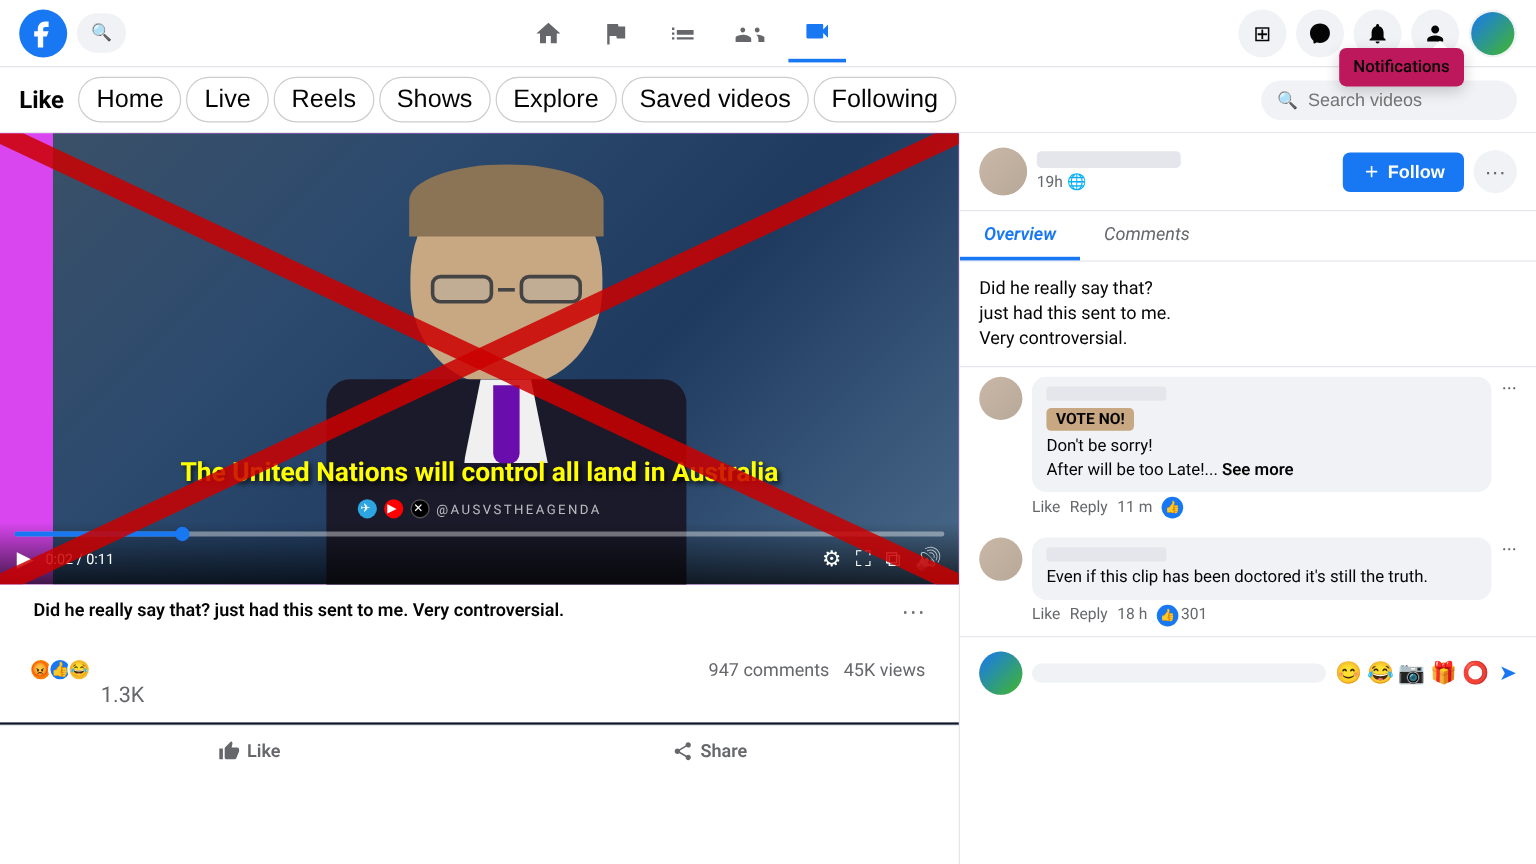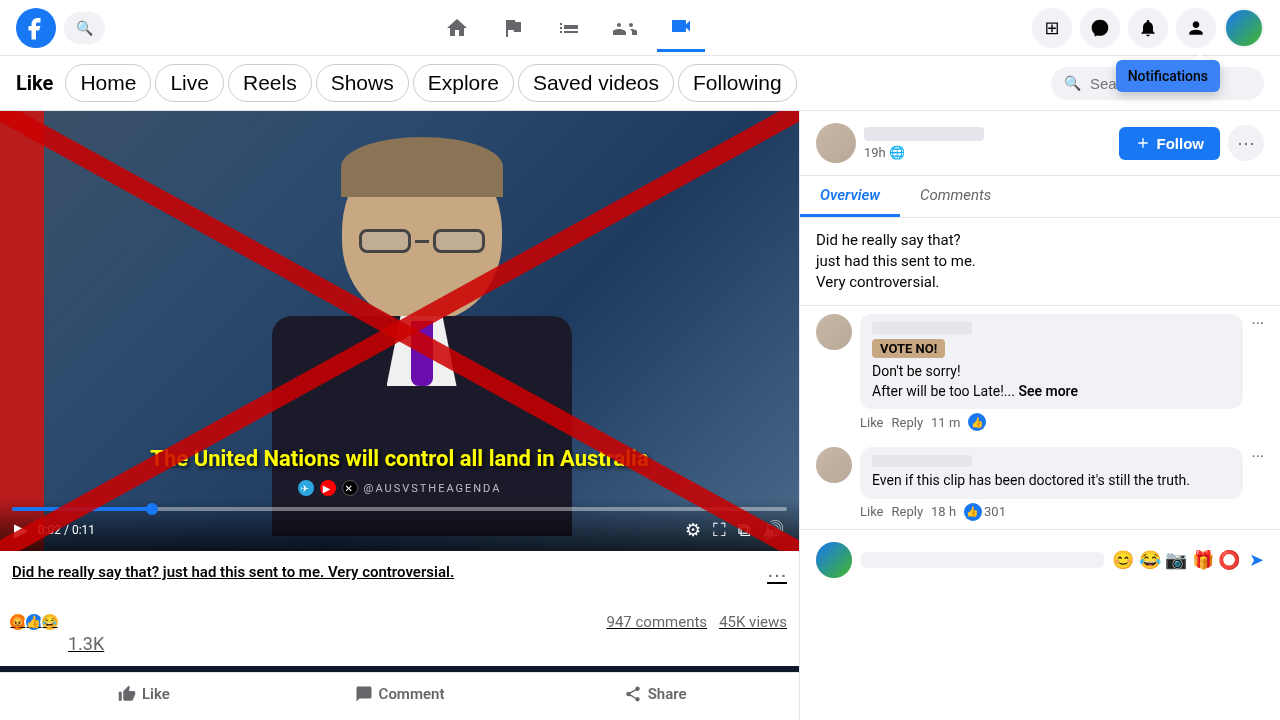--- a/index.html
+++ b/index.html
@@ -15,22 +15,22 @@
     .nav-search { margin-left: 8px; background: #f0f2f5; border-radius: 20px; padding: 8px 12px; display: flex; align-items: center; gap: 6px; cursor: pointer; }
     .nav-search-icon { color: #65676b; font-size: 14px; }
     .nav-center { flex: 1; display: flex; justify-content: center; gap: 8px; }
     .nav-icon-btn { width: 48px; height: 48px; border-radius: 8px; display: flex; align-items: center; justify-content: center; cursor: pointer; color: #65676b; font-size: 22px; position: relative; }
     .nav-icon-btn.active { color: #1877f2; border-bottom: 3px solid #1877f2; border-radius: 0; }
     .nav-right { display: flex; align-items: center; gap: 8px; }
     .nav-right-btn { width: 40px; height: 40px; background: #f0f2f5; border-radius: 50%; display: flex; align-items: center; justify-content: center; cursor: pointer; font-size: 18px; color: #050505; }
 
     
     .notifications-tooltip {
-      position: absolute; top: 60px; right: 60px;
-      background: #3b82f6; color: #050505; font-size: 14px; font-weight: 500;
+      position: absolute; top: 40px; right: 60px;
+      background: #be185d; color: #050505; font-size: 14px; font-weight: 500;
       padding: 8px 12px; border-radius: 6px;
       box-shadow: 0 4px 12px rgba(0,0,0,0.2);
       z-index: 100;
     }
     .notifications-tooltip::before {
       content: ''; position: absolute; top: -6px; right: 14px;
       border-left: 6px solid transparent; border-right: 6px solid transparent;
       border-bottom: 6px solid #fff;
     }
 
@@ -49,21 +49,21 @@
     .subnav-search input { background: transparent; border: none; outline: none; font-size: 15px; color: #050505; width: 160px; }
 
     
     .main-content { display: flex; height: calc(720px - 56px - 52px); }
 
     
     .video-area { flex: 0 0 800px; display: flex; flex-direction: column; border-right: 1px solid #e4e6eb; background: #fff; }
 
     
     .video-player-container {
-      position: relative; width: 100%; height: 440px; background: #b91c1c; overflow: hidden; flex-shrink: 0; padding-left: 44px;
+      position: relative; width: 100%; height: 376px; background: #d946ef; overflow: hidden; flex-shrink: 0; padding-left: 44px;
     }
     .video-bg {
       width: 100%; height: 100%; position: relative; overflow: hidden;
     }
     .video-person {
       width: 100%; height: 100%;
       background: linear-gradient(135deg, #3a5068 0%, #2c4a6e 30%, #1e3a5f 60%, #4a6a8a 100%);
       position: relative;
     }
     .video-overlay-text {
@@ -95,21 +95,21 @@
     .time-display { color: white; font-size: 12px; }
     .ctrl-right { margin-left: auto; display: flex; gap: 8px; }
 
     
     .red-x-overlay {
       position: absolute; top: 0; left: 0; right: 0; bottom: 0; pointer-events: none; z-index: 5;
     }
     .red-x-overlay svg { width: 100%; height: 100%; }
 
     
-    .video-meta { padding: 12px 12px; border-bottom: 6px solid #0f172a; text-decoration: underline; }
+    .video-meta { padding: 12px 28px; border-bottom: 2px solid #0f172a; }
     .video-caption { font-size: 15px; color: #050505; font-weight: 400; margin-bottom: 8px; }
     .caption-text { font-weight: 600; }
     .more-btn { background: none; border: none; cursor: pointer; font-size: 20px; color: #65676b; }
     .video-stats { display: flex; align-items: center; justify-content: space-between; }
     .reaction-icon { width: 20px; height: 20px; border-radius: 50%; display: flex; align-items: center; justify-content: center; font-size: 12px; border: 2px solid white; }
     .ri-angry { background: #f77f00; margin-left: -4px; }
     .ri-like { background: #1877f2; }
     .ri-haha { background: #f7b928; }
     .reaction-count { font-size: 18px; color: #65676b; margin-left: 4px; margin-top: 44px; }
     .stats-right { display: flex; gap: 12px; }
@@ -322,26 +322,20 @@
 
     <div class="action-btns">
       <div class="action-btn">
         <svg width="18" height="18" viewBox="0 0 24 24" fill="#65676b">
             <path d="M1 21h4V9H1v12zm22-11c0-1.1-.9-2-2-2h-6.31l.95-4.57.03-.32c0-.41-.17-.79-.44-1.06L14.17 1 7.59 7.59C7.22 7.95 7 8.45 7 9v10c0 1.1.9 2 2 2h9c.83 0 1.54-.5 1.84-1.22l3.02-7.05c.09-.23.14-.47.14-.73v-2z"></path>
           </svg>
         <span>Like</span>
       </div>
       <div class="action-btn">
         <svg width="18" height="18" viewBox="0 0 24 24" fill="#65676b">
-            <path d="M20 2H4c-1.1 0-2 .9-2 2v18l4-4h14c1.1 0 2-.9 2-2V4c0-1.1-.9-2-2-2z"></path>
-          </svg>
-        <span>Comment</span>
-      </div>
-      <div class="action-btn">
-        <svg width="18" height="18" viewBox="0 0 24 24" fill="#65676b">
             <path d="M18 16.08c-.76 0-1.44.3-1.96.77L8.91 12.7c.05-.23.09-.46.09-.7s-.04-.47-.09-.7l7.05-4.11c.54.5 1.25.81 2.04.81 1.66 0 3-1.34 3-3s-1.34-3-3-3-3 1.34-3 3c0 .24.04.47.09.7L8.04 9.81C7.5 9.31 6.79 9 6 9c-1.66 0-3 1.34-3 3s1.34 3 3 3c.79 0 1.5-.31 2.04-.81l7.12 4.16c-.05.21-.08.43-.08.65 0 1.61 1.31 2.92 2.92 2.92s2.92-1.31 2.92-2.92-1.31-2.92-2.92-2.92z"></path>
           </svg>
         <span>Share</span>
       </div>
     </div>
   </div>
 
   <div class="right-panel">
 
     <div class="right-header">

